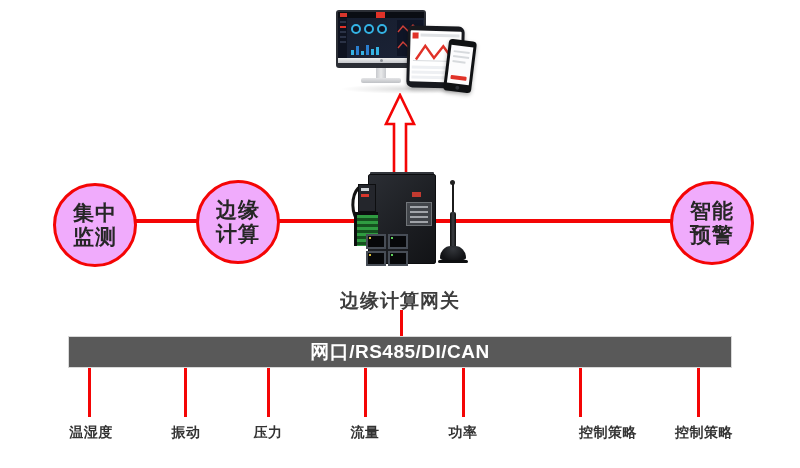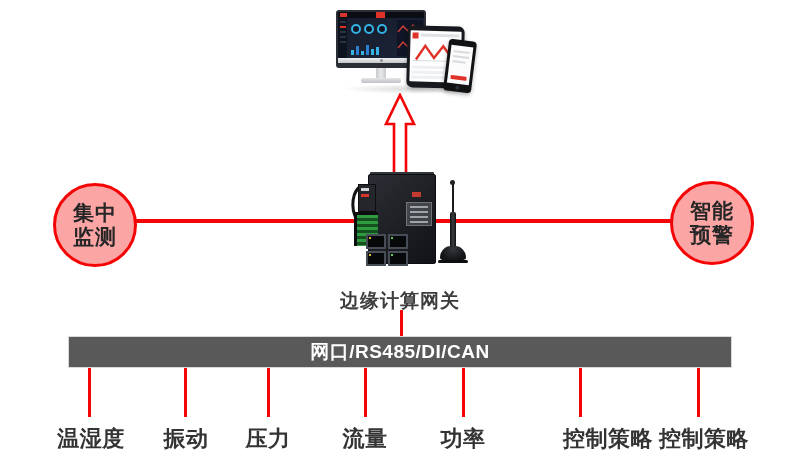--- a/index.html
+++ b/index.html
@@ -2,21 +2,21 @@
 <html><head>
 <meta charset="utf-8">
 <style>
   html,body{margin:0;padding:0;}
   body{font-family:"Liberation Sans","DejaVu Sans",sans-serif;background:#ffffff;}
   #stage{position:relative;width:800px;height:468px;background:#ffffff;overflow:hidden;}
   .abs{position:absolute;}
 
   
   .flow-line{top:219px;left:92px;width:616px;height:4px;background:#f40505;z-index:1;}
-  .node{width:78px;height:78px;border-radius:50%;background:#fca5a5;border:3px solid #f40505;
+  .node{width:78px;height:78px;border-radius:50%;background:#f0abfc;border:3px solid #f40505;
         z-index:2;display:flex;flex-direction:column;align-items:center;justify-content:center;
         font-weight:700;font-size:21px;line-height:1.15;color:#262626;letter-spacing:1px;text-align:center;}
 
   
   .up-arrow{left:378px;top:93px;z-index:2;}
 
   
   .monitor{left:336px;top:10px;width:90px;height:58px;background:#2b2e35;border-radius:3px;padding:2px;box-sizing:border-box;z-index:3;}
   .mscreen{width:100%;height:46px;background:linear-gradient(160deg,#161d2e,#1b2336);position:relative;overflow:hidden;}
   .mheader{position:absolute;top:0;left:0;right:0;height:6px;background:#0a0d13;}
@@ -74,21 +74,21 @@
             font-weight:700;font-size:17px;line-height:26px;text-align:center;z-index:4;letter-spacing:0;}
   .gw-sub{left:300px;top:288px;width:200px;text-align:center;font-size:19px;font-weight:600;color:#3d3d3d;z-index:4;letter-spacing:1px;}
   .gw-drop{left:400px;top:310px;width:3px;height:27px;background:#f40505;}
 
   
   .bus{left:68px;top:336px;width:664px;height:32px;background:#595959;border:1px solid #d9d9d9;box-sizing:border-box;
        color:#ffffff;font-size:19px;font-weight:700;text-align:center;line-height:30px;letter-spacing:.5px;z-index:2;}
 
   
   .ep-line{top:368px;width:3px;height:49px;background:#f40505;}
-  .ep-label{top:424px;width:130px;text-align:center;font-size:22px;font-weight:700;color:#333333;letter-spacing:.5px;}
+  .ep-label{top:424px;width:130px;text-align:center;font-size:14px;font-weight:700;color:#333333;letter-spacing:.5px;}
 </style>
 </head>
 <body>
 
 <div id="stage">
 
   <div class="abs dev-shadow"></div>
 
   <div class="abs monitor">
     <div class="mscreen">
@@ -156,20 +156,24 @@
   <svg class="abs up-arrow" width="44" height="92" viewBox="0 0 44 92">
     <polygon points="22,2 36,31 28,31 28,90 16,90 16,31 8,31" fill="#ffffff" stroke="#f40505" stroke-width="2.6" stroke-linejoin="miter"></polygon>
   </svg>
 
   <div class="abs flow-line"></div>
 
   <div class="abs node" style="left:53px;top:183px;">
     <span>集中</span>
     <span>监测</span>
   </div>
+  <div class="abs node" style="left:196px;top:180px;">
+    <span>边缘</span>
+    <span>计算</span>
+  </div>
   <div class="abs node" style="left:670px;top:181px;justify-content:center;">
     <span>智能</span>
     <span>预警</span>
   </div>
 
   <div class="abs gw">
     <svg class="abs" style="left:0;top:14px;" width="20" height="44" viewBox="0 0 20 44">
       <path d="M14,4 C4,8 2,26 9,38" fill="none" stroke="#131313" stroke-width="3"></path>
     </svg>
     <div class="gw-top"></div>

